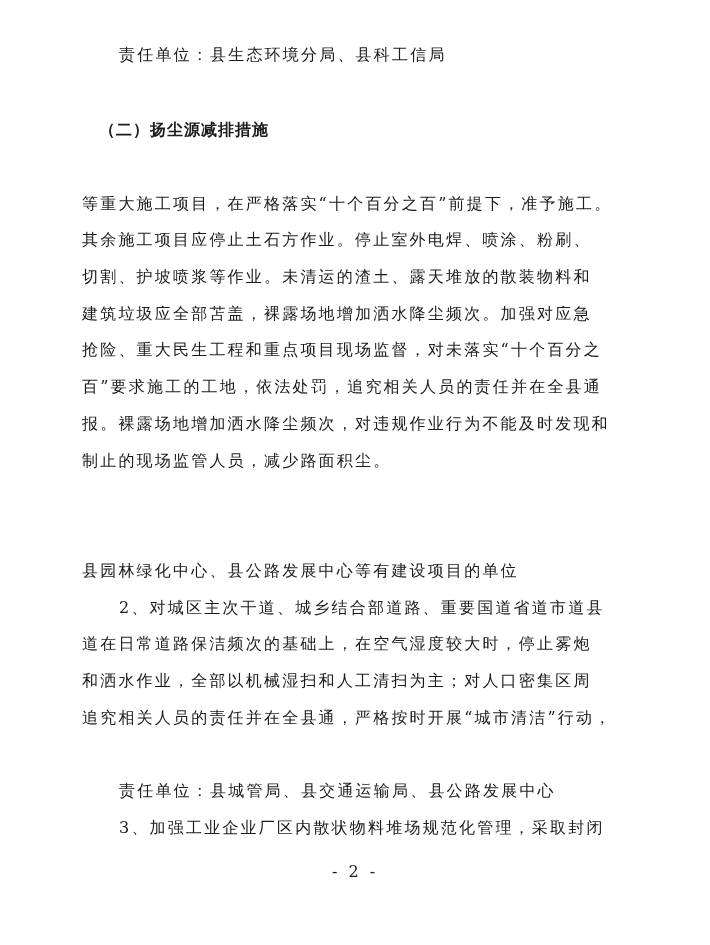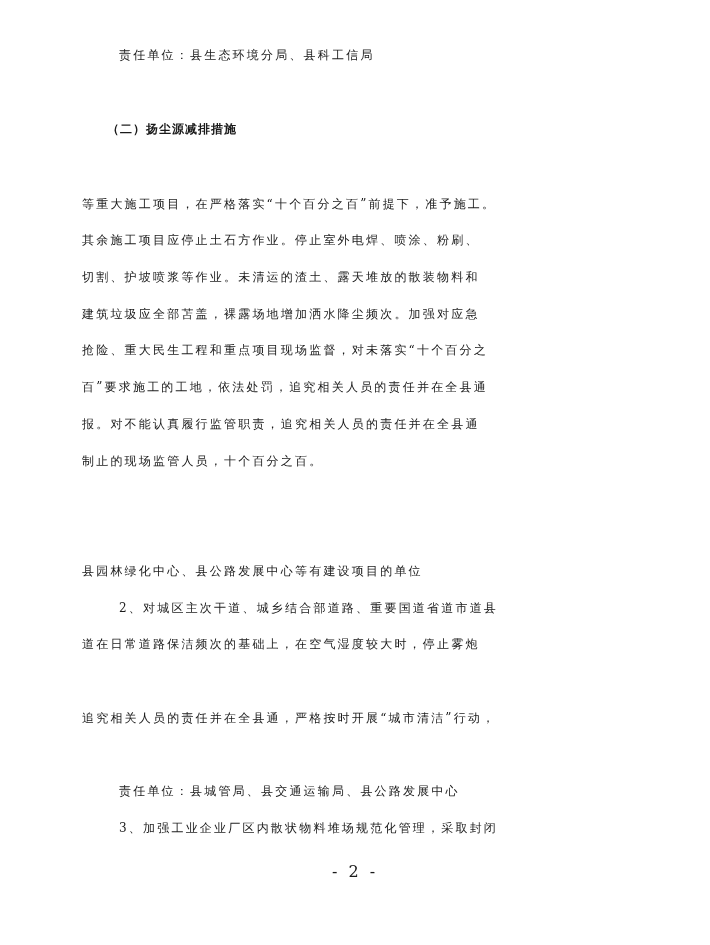--- a/index.html
+++ b/index.html
@@ -1,39 +1,40 @@
 <!DOCTYPE html>
 <html><head>
 <meta charset="utf-8">
 <style>
   html, body { margin: 0; padding: 0; background: #ffffff; }
   body { width: 710px; height: 945px; position: relative; overflow: hidden;
          font-family: "DejaVu Serif", "Liberation Serif", serif; color: #1a1a1a; }
   .page { position: absolute; left: 0; top: 0; width: 710px; height: 945px; }
-  .line { position: absolute; left: 82px; width: 548px; font-size: 12px; line-height: 24px;
+  .line { position: absolute; left: 82px; width: 548px; font-size: 16px; line-height: 24px;
           white-space: nowrap; letter-spacing: 2.2px; }
   .indent { left: 119px; width: 511px; }
-  .heading { font-weight: bold; left: 107px; letter-spacing: 1px; font-family: Liberation Mono, monospace; }
+  .heading { font-weight: bold; left: 99px; letter-spacing: 1px; }
   .pagenum { position: absolute; left: 0; width: 710px; text-align: center; top: 862px;
              font-size: 16px; letter-spacing: 3px; }
 </style>
 </head>
 <body>
 
 <div class="page">
   <div class="line indent" style="top:43px">责任单位：县生态环境分局、县科工信局</div>
   <div class="line heading" style="top:118px">（二）扬尘源减排措施</div>
   <div class="line" style="top:192px">等重大施工项目，在严格落实“十个百分之百”前提下，准予施工。</div>
   <div class="line" style="top:228px">其余施工项目应停止土石方作业。停止室外电焊、喷涂、粉刷、</div>
   <div class="line" style="top:265px">切割、护坡喷浆等作业。未清运的渣土、露天堆放的散装物料和</div>
   <div class="line" style="top:302px">建筑垃圾应全部苫盖，裸露场地增加洒水降尘频次。加强对应急</div>
   <div class="line" style="top:338px">抢险、重大民生工程和重点项目现场监督，对未落实“十个百分之</div>
   <div class="line" style="top:375px">百”要求施工的工地，依法处罚，追究相关人员的责任并在全县通</div>
-  <div class="line" style="top:412px">报。对不能认真履行监管职责，追究相关人员的责任并在全县通</div>
-  <div class="line" style="top:449px">制止的现场监管人员，十个百分之百。</div>
+  <div class="line" style="top:412px">报。裸露场地增加洒水降尘频次，对违规作业行为不能及时发现和</div>
+  <div class="line" style="top:449px">制止的现场监管人员，减少路面积尘。</div>
   <div class="line" style="top:559px">县园林绿化中心、县公路发展中心等有建设项目的单位</div>
   <div class="line indent" style="top:596px">2、对城区主次干道、城乡结合部道路、重要国道省道市道县</div>
   <div class="line" style="top:632px">道在日常道路保洁频次的基础上，在空气湿度较大时，停止雾炮</div>
+  <div class="line" style="top:669px">和洒水作业，全部以机械湿扫和人工清扫为主；对人口密集区周</div>
   <div class="line" style="top:706px">追究相关人员的责任并在全县通，严格按时开展“城市清洁”行动，</div>
   <div class="line indent" style="top:779px">责任单位：县城管局、县交通运输局、县公路发展中心</div>
   <div class="line indent" style="top:816px">3、加强工业企业厂区内散状物料堆场规范化管理，采取封闭</div>
   <div class="pagenum">- 2 -</div>
 </div>
 
 </body></html>

